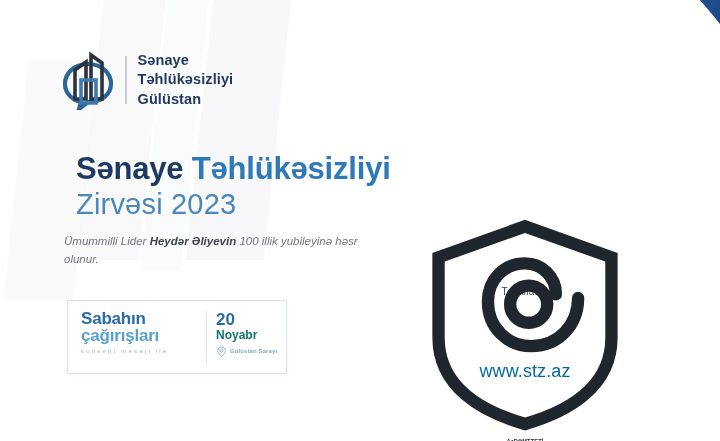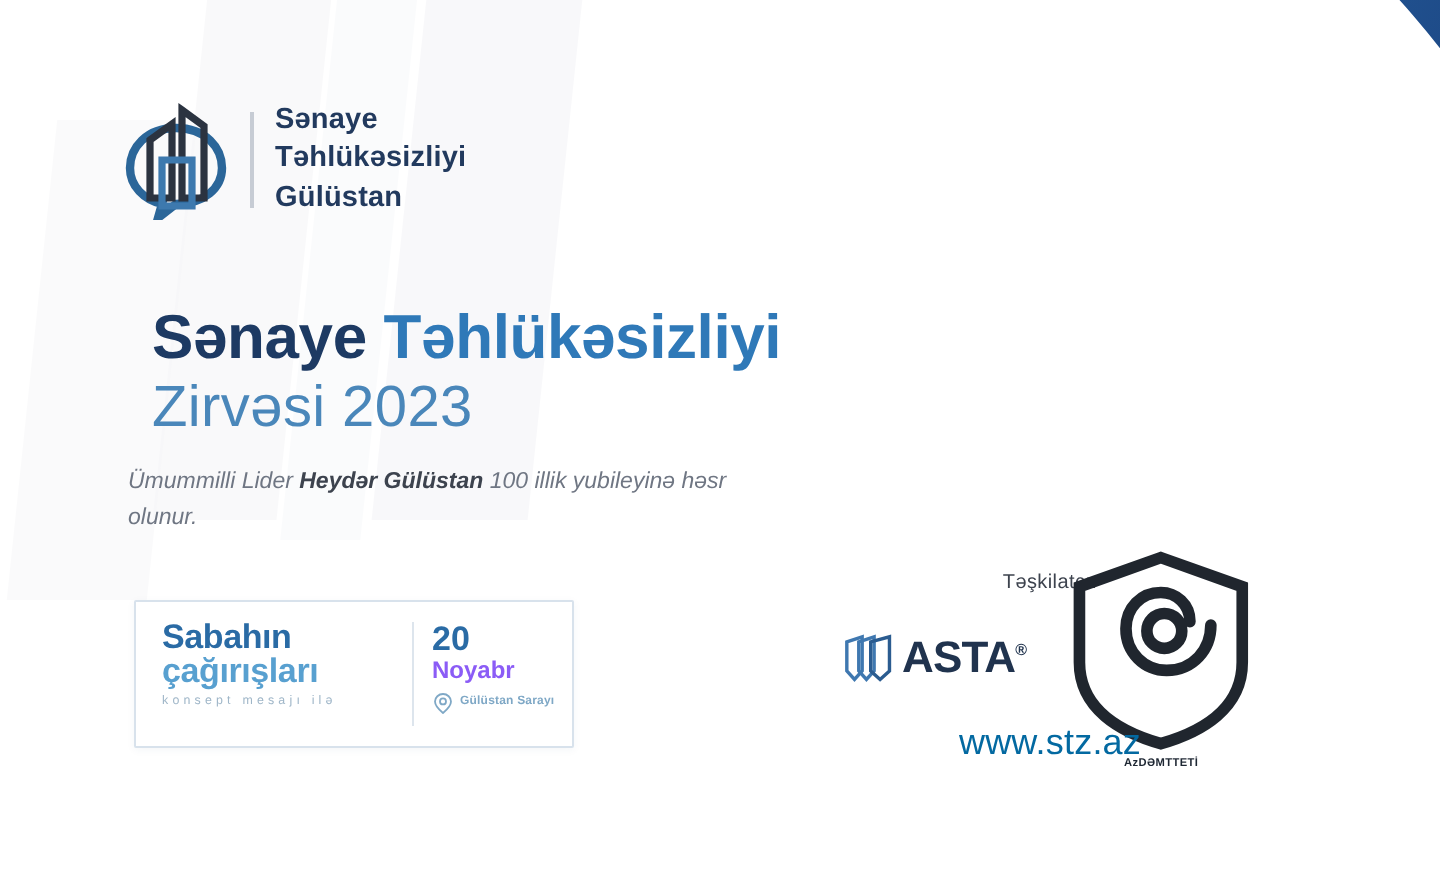--- a/index.html
+++ b/index.html
@@ -187,21 +187,21 @@
   }
   .cc-day {
     font-size: 17px;
     font-weight: 700;
     color: #2a6ba5;
     line-height: 1;
   }
   .cc-month {
     font-size: 12px;
     font-weight: 700;
-    color: #8b5cf6;
+    color: #0f766e;
     line-height: 1.25;
   }
   .cc-venue {
     display: flex;
     align-items: center;
     gap: 3px;
     margin-top: 3px;
   }
   .pin-icon { width: 11px; height: 11px; flex: none; }
   .pin-icon svg { width: 100%; height: 100%; display: block; }
@@ -307,21 +307,21 @@
   </div>
 
   <div class="headline">
     <div class="l1">
       <span class="h-dark">Sənaye</span><span class="h-blue"> Təhlükəsizliyi</span>
     </div>
     <div class="l2">Zirvəsi 2023</div>
   </div>
 
   <div class="subtitle">
-    <span>Ümummilli Lider </span><b>Heydər Gülüstan</b><span> 100 illik yubileyinə həsr olunur.</span>
+    <span>Ümummilli Lider </span><b>Heydər Əliyevin</b><span> 100 illik yubileyinə həsr olunur.</span>
   </div>
 
   <div class="concept-card">
     <div class="cc-left">
       <div class="cc-l1">Sabahın</div>
       <div class="cc-l2">çağırışları</div>
       <div class="cc-l3">konsept mesajı ilə</div>
     </div>
     <div class="cc-sep"></div>
     <div class="cc-right">
@@ -336,30 +336,20 @@
         </span>
         <span class="cc-venue-text">Gülüstan Sarayı</span>
       </div>
     </div>
   </div>
 
   <div class="sponsors">
     <div class="sponsor-label">Təşkilatçı:</div>
     <div class="sponsor-row">
 
-      <div class="asta-logo">
-        <span class="asta-mark">
-          <svg viewBox="0 0 34 34" xmlns="http://www.w3.org/2000/svg">
-            <path d="M4 7 L13 4 L13 24 L8.5 29 L4 24 Z" fill="none" stroke="#3f78b0" stroke-width="2"></path>
-            <path d="M11 7 L20 4 L20 24 L15.5 29 L11 24 Z" fill="none" stroke="#3f78b0" stroke-width="2"></path>
-            <path d="M18 7 L29 4 L29 24 L23.5 29 L18 24 Z" fill="none" stroke="#2b5c90" stroke-width="2"></path>
-          </svg>
-        </span>
-        <span class="asta-word"><span>ASTA</span><sup>®</sup></span>
-      </div>
 
       <div class="az-logo">
         <span class="az-mark">
           <svg viewBox="0 0 34 36" xmlns="http://www.w3.org/2000/svg">
             <path d="M17 2 L31 7 L31 20 C31 28 24 32 17 34 C10 32 3 28 3 20 L3 7 Z" fill="none" stroke="#20262e" stroke-width="2"></path>
             <path d="M22 13 C22 10 19.6 8 17 8 C13.6 8 11 10.6 11 14.2 C11 18.4 14.2 21.4 18 21.4 C22.6 21.4 25.6 17.8 25.6 13.6" fill="none" stroke="#20262e" stroke-width="2" stroke-linecap="round"></path>
             <circle cx="17.6" cy="14.6" r="3" fill="none" stroke="#20262e" stroke-width="2"></circle>
           </svg>
         </span>
         <div class="az-word">AzDƏMTTETİ</div>

